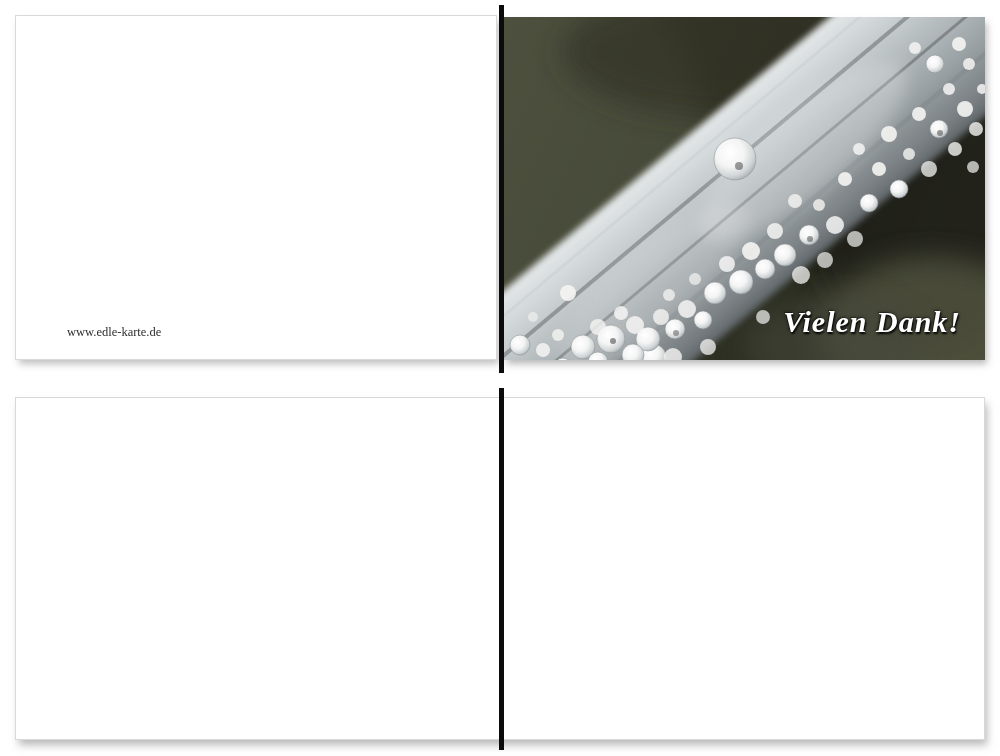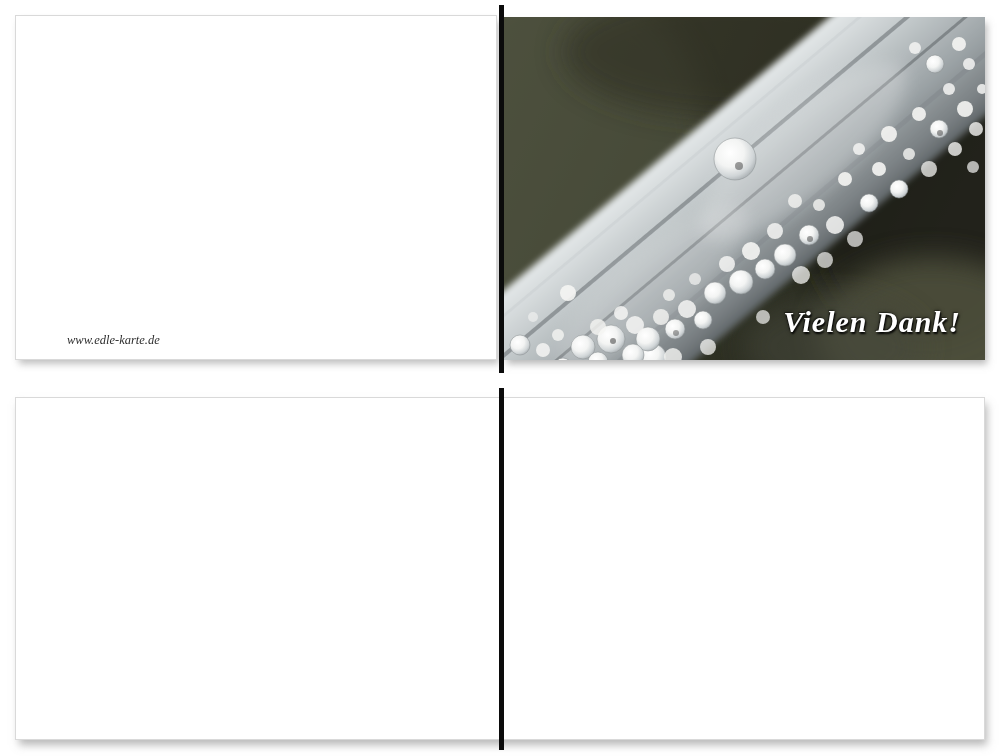--- a/index.html
+++ b/index.html
@@ -1,20 +1,20 @@
 <!DOCTYPE html>
 <html><head>
 <meta charset="utf-8">
 <style>
   html,body{margin:0;padding:0;width:1000px;height:756px;background:#ffffff;overflow:hidden;
     font-family:"Liberation Serif","DejaVu Serif",serif;}
   .panel{position:absolute;background:#ffffff;border:1px solid #d9d9d9;box-sizing:border-box;
     box-shadow:3px 5px 7px -1px rgba(115,115,115,.45);}
   .panel-back{left:15px;top:15px;width:482px;height:345px;}
-  .site-url{position:absolute;left:51px;bottom:11px;font-style:italic;font-size:12.5px;color:#2e2e2e;}
+  .site-url{position:absolute;left:51px;bottom:19px;font-size:12.5px;color:#2e2e2e;}
   .panel-photo{left:503px;top:17px;width:482px;height:343px;border:none;overflow:hidden;
     box-shadow:3px 5px 7px -1px rgba(115,115,115,.5);}
   .panel-photo svg{display:block;}
   .greeting{position:absolute;right:24px;top:288px;font-weight:bold;font-style:italic;font-size:30px;
     color:#ffffff;letter-spacing:1px;
     text-shadow:1px 2px 2px rgba(0,0,0,.9),0 0 4px rgba(0,0,0,.65),-1px -1px 1px rgba(0,0,0,.4);}
   .fold{position:absolute;width:5px;background:#0b0b0b;}
   .fold-top{left:499px;top:5px;height:368px;}
   .fold-bottom{left:499px;top:388px;height:362px;}
   .panel-inside{left:15px;top:397px;width:970px;height:343px;box-shadow:3px 6px 8px -1px rgba(115,115,115,.5);}

